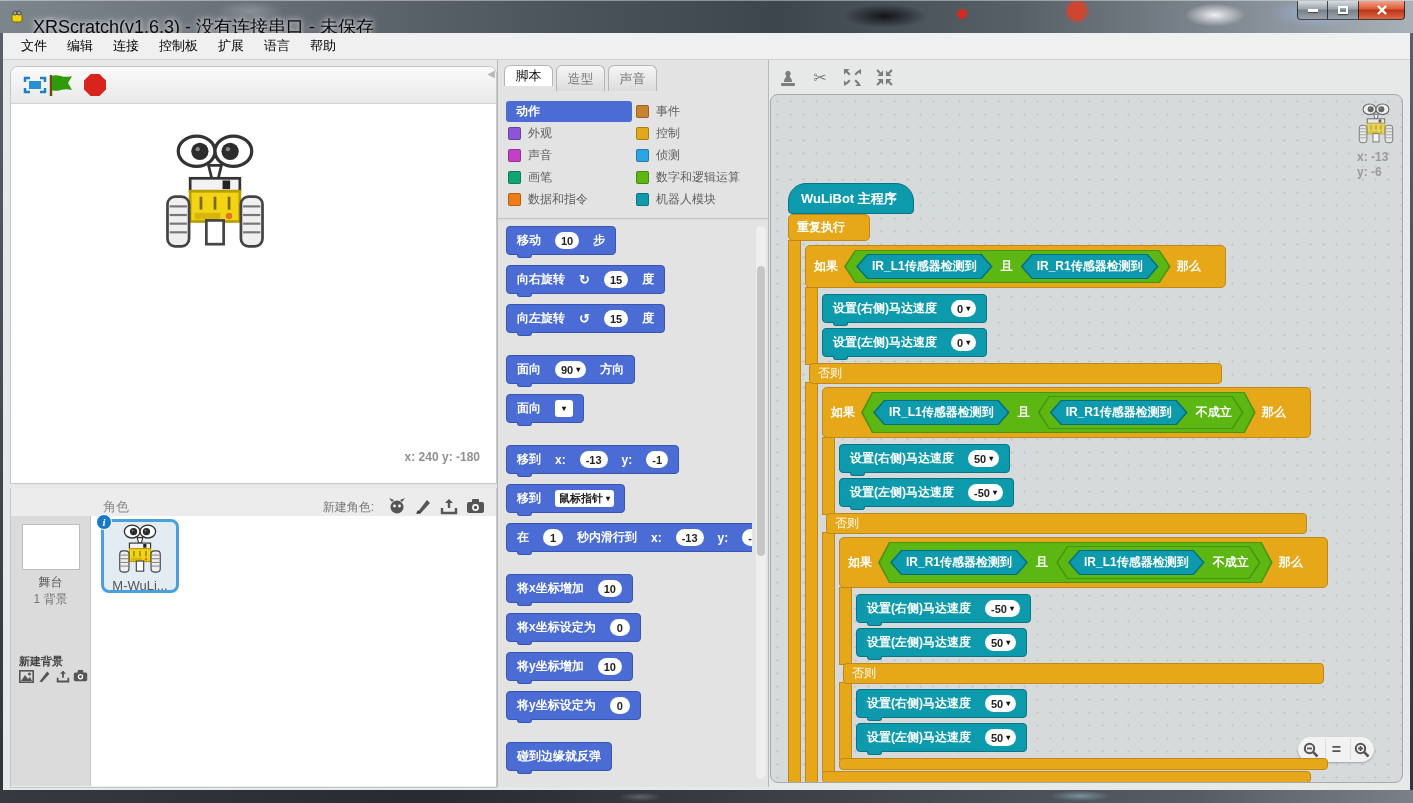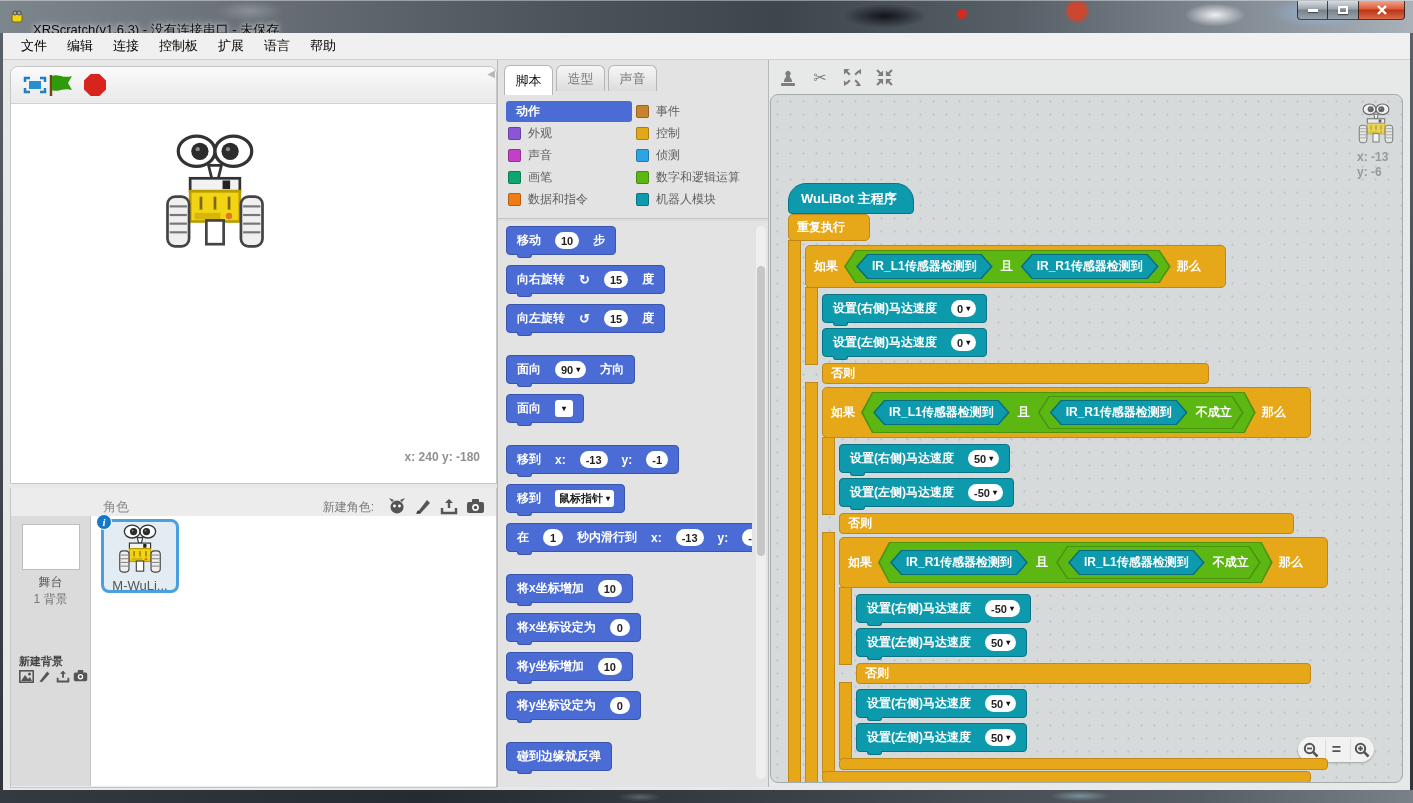--- a/index.html
+++ b/index.html
@@ -10,21 +10,21 @@
   .titlebar { position:absolute; left:0; top:0; width:1413px; height:33px;
     background:
       radial-gradient(circle 5px at 962px 13px, #d42b20 0 4px, transparent 6px),
       radial-gradient(circle 10px at 1077px 10px, rgba(216,66,40,.9) 0 8px, transparent 13px),
       radial-gradient(ellipse 42px 16px at 1215px 14px, rgba(244,246,248,.95), transparent 72%),
       radial-gradient(ellipse 70px 20px at 1320px 12px, rgba(150,185,230,.75), transparent 75%),
       radial-gradient(ellipse 55px 16px at 885px 15px, rgba(8,10,14,.85), transparent 75%),
       radial-gradient(ellipse 45px 14px at 250px 10px, rgba(200,205,210,.35), transparent 75%),
       linear-gradient(90deg,#7d858d,#686f77 18%,#4b535b 40%,#3d454d 55%,#575f67 72%,#848c95 88%,#a9b1b9);
     border-top:1px solid rgba(255,255,255,.4); }
-  .title-text { position:absolute; left:33px; top:20px; font-size:13px; color:#0a0a0a;
+  .title-text { position:absolute; left:33px; top:14px; font-size:18px; color:#0a0a0a;
     text-shadow:0 0 5px rgba(255,255,255,.9),0 0 9px rgba(255,255,255,.7); white-space:nowrap; }
   .app-icon { position:absolute; left:9px; top:8px; width:16px; height:16px; }
   .win-controls { position:absolute; right:8px; top:0; display:flex; }
   .wbtn { height:19px; border:1px solid rgba(20,20,20,.75); border-top:none; margin-left:-1px;
     background:linear-gradient(#d8dde2,#9aa3ab 45%,#77818a 50%,#9aa3ab); display:flex; align-items:center; justify-content:center; }
   .wbtn.min { width:31px; border-radius:0 0 0 4px; }
   .wbtn.max { width:32px; }
   .wbtn.close { width:47px; border-radius:0 0 4px 0;
     background:linear-gradient(#f2a38c,#dd5a35 45%,#bc3417 50%,#d96a47); }
   .glyph-min { width:10px; height:3px; background:#fff; box-shadow:0 1px 1px rgba(0,0,0,.5); }
@@ -81,21 +81,21 @@
     border:1px solid #fff; border-radius:50%; color:#fff; font:italic bold 11px "Liberation Serif",serif;
     display:flex; align-items:center; justify-content:center; }
 
   
   .palette { position:absolute; left:494px; top:0; width:272px; height:727px; background:#e3e3e3;
     border-left:1px solid #b8b8b8; border-right:1px solid #b8b8b8; }
   .tabs { position:absolute; left:6px; top:5px; display:flex; }
   .tab { width:49px; height:26px; margin-right:3px; border:1px solid #b5b5b5; border-bottom:none;
     border-radius:6px 6px 0 0; background:linear-gradient(#f6f6f6,#dcdcdc); color:#7a7a7a;
     font-size:13px; display:flex; align-items:center; justify-content:center; }
-  .tab.active { background:#fff; color:#111; height:30px; }
+  .tab.active { background:#fff; color:#111; height:21px; }
   .cats { position:absolute; left:8px; top:40px; width:256px; display:flex; }
   .cat-col { width:128px; }
   .cat-row { display:flex; align-items:center; height:21px; margin:1px 0; }
   .cat-square { width:13px; height:13px; border-radius:2px; border:1px solid rgba(0,0,0,.25); margin:0 7px 0 2px; }
   .cat-label { font-size:12px; color:#5f5f5f; white-space:nowrap; }
   .cat-row.selected { background:#4a6cd4; border-radius:3px; width:126px; }
   .cat-row.selected .cat-label { color:#fff; font-weight:bold; padding-left:10px; }
   .cat-divider { position:absolute; left:0; right:0; top:158px; border-top:1px solid #c4c4c4; box-shadow:0 1px 2px rgba(0,0,0,.08); }
   .palette-blocks { position:absolute; left:8px; top:166px; bottom:4px; right:16px; overflow:hidden; }
   .pal-scrollbar { position:absolute; right:2px; top:166px; bottom:8px; width:10px; background:#efefef; border-radius:5px; }
@@ -124,21 +124,21 @@
     font-weight:bold; font-size:13px; padding:6px 16px 5px 12px; border-radius:18px 18px 4px 4px; position:relative; z-index:2; }
   .cblock { display:inline-block; vertical-align:top; }
   .chead { display:flex; align-items:center; gap:6px; width:max-content; padding:4px 24px 4px 8px;
     color:#fff; font-weight:bold; font-size:12px; border-radius:5px; position:relative; white-space:nowrap; }
   .gold { background:#e6a819; border:1px solid #c0871a; }
   .csec { display:flex; }
   .cspine { width:13px; flex:none; margin:-1px 0; }
   .cspine.gold { background:#e6a819; border-left:1px solid #c0871a; border-right:1px solid #c0871a; }
   .cbody { width:0; flex:none; }
   .cbodyin { width:max-content; padding:4px 0 2px 4px; }
-  .cbar { height:21px; margin:-1px 17px; border-radius:4px; color:#fff; font-weight:bold; font-size:12px;
+  .cbar { height:21px; margin:-1px 4px; border-radius:4px; color:#fff; font-weight:normal; font-size:12px;
     display:flex; align-items:center; padding:0 8px; position:relative; z-index:1; }
   .cfoot { height:12px; margin-top:-1px; border-radius:4px; position:relative; z-index:1; }
 
   .hx { padding:1px 2px; width:max-content;
     clip-path:polygon(11px 0,calc(100% - 11px) 0,100% 50%,calc(100% - 11px) 100%,11px 100%,0 50%); }
   .hx.teal { background:#086d80; }
   .hx.green { background:#4a930e; }
   .hxi { clip-path:polygon(10px 0,calc(100% - 10px) 0,100% 50%,calc(100% - 10px) 100%,10px 100%,0 50%);
     display:flex; align-items:center; gap:8px; color:#fff; font-weight:bold; font-size:12px; white-space:nowrap; }
   .hxi.teal { background:#0e9aad; padding:3px 14px; }

